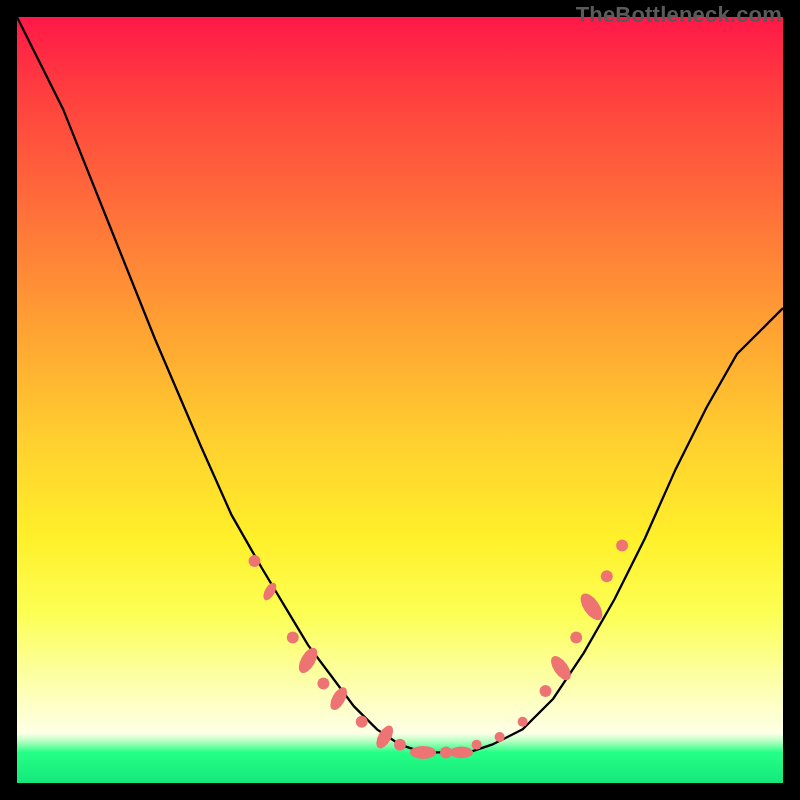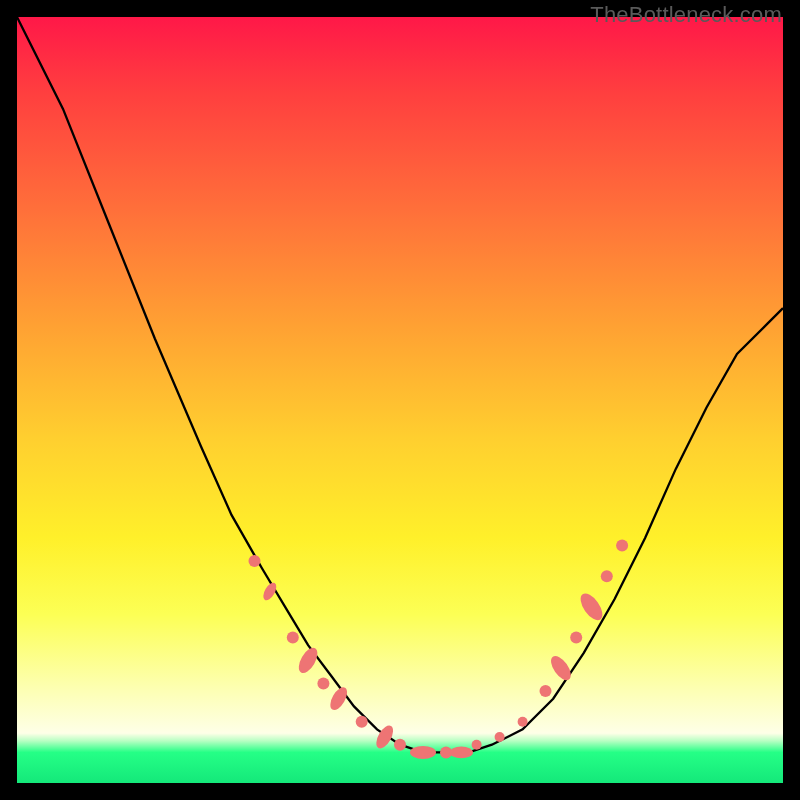--- a/index.html
+++ b/index.html
@@ -38,21 +38,21 @@
       #25ff86 96%,
       #14e87a 100%
     );
   }
   .watermark {
     position: absolute;
     top: 2px;
     right: 18px;
     font-family: Arial, Helvetica, sans-serif;
     font-size: 22px;
-    font-weight: 400;
+    font-weight: 700;
     color: #5a5a5a;
     letter-spacing: 0.2px;
   }
   svg.curve {
     position: absolute;
     left: 0;
     top: 0;
     width: 766px;
     height: 766px;
     overflow: visible;

